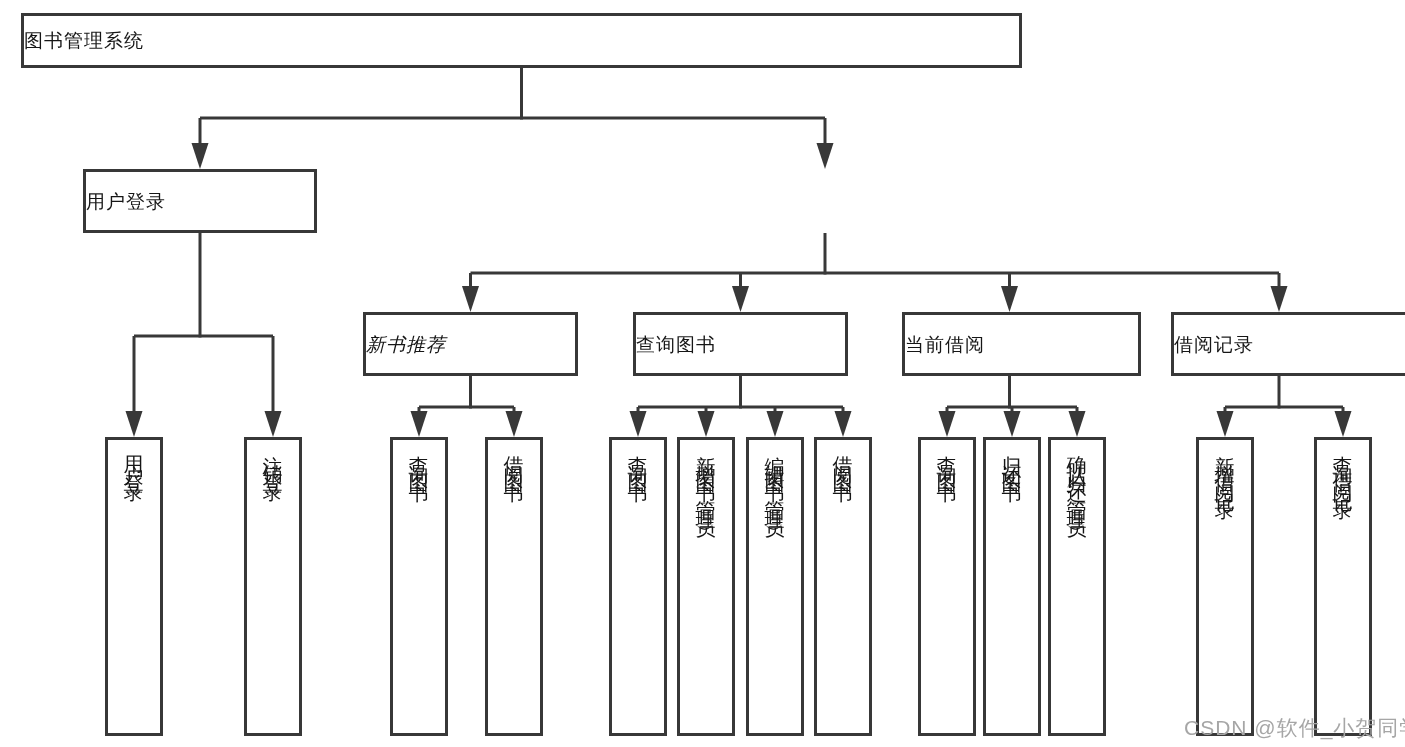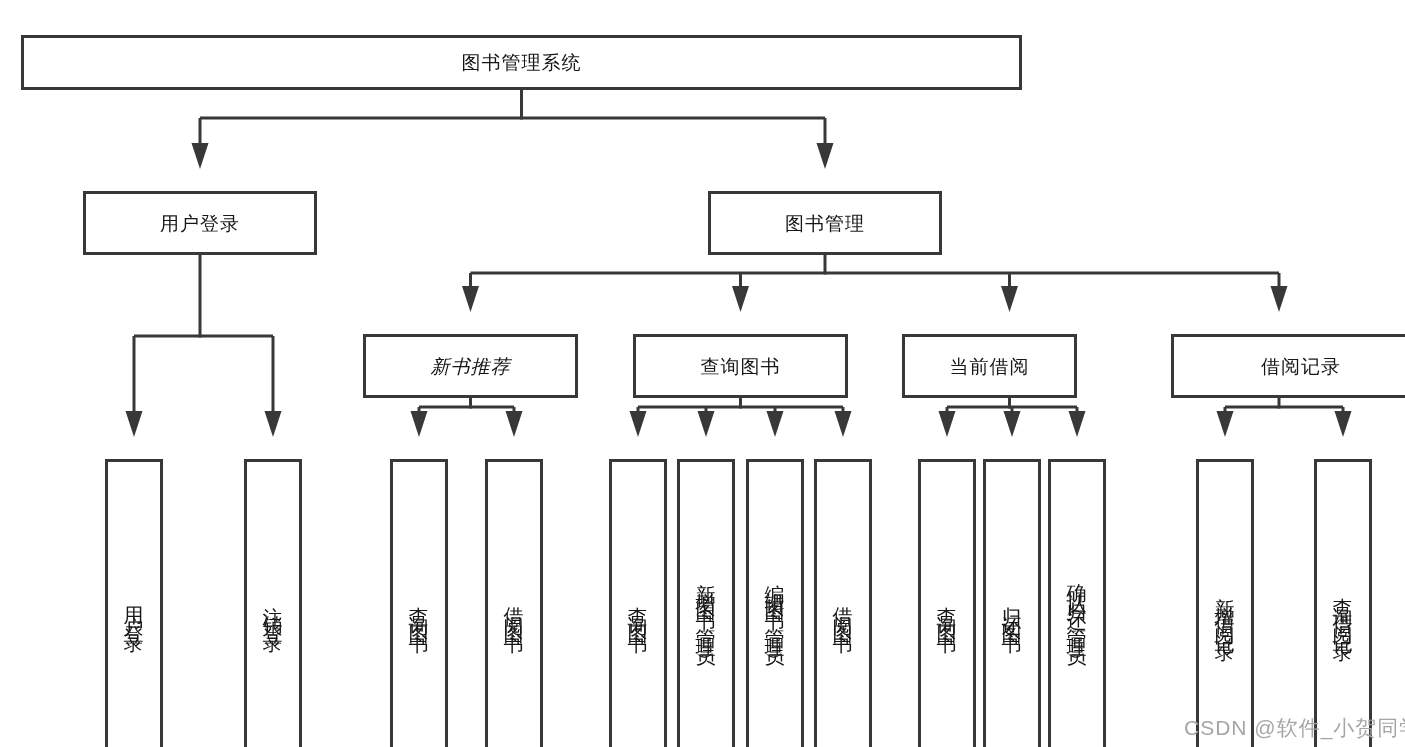--- a/index.html
+++ b/index.html
@@ -17,27 +17,26 @@
     width: 1405px; height: 747px;
     pointer-events: none;
   }
   .node {
     position: absolute;
     box-sizing: border-box;
     background: #ffffff;
     border: 3px solid #383838;
     display: flex;
     align-items: center;
-    justify-content: center;
+    justify-content: flex-start;
     color: #161616;
     font-size: 19px;
     letter-spacing: 1px;
     line-height: 1;
     text-align: center;
-    margin-top: 22px;
   }
   .node.vert {
     writing-mode: vertical-rl;
     text-orientation: mixed;
     font-size: 20px;
     letter-spacing: 9px;
     letter-spacing: 9px;
   }
   .watermark {
     position: absolute;
@@ -117,31 +116,28 @@
     <polygon points="1334.5,411 1351.5,411 1343,437" stroke="none"></polygon>
   </svg>
 
   <div class="node" style="left:21px; top:13px; width:1001px; height:55px;">
     <span>图书管理系统</span>
   </div>
 
   <div class="node" style="left:83px; top:169px; width:234px; height:64px;">
     <span>用户登录</span>
   </div>
-  <div class="node" style="left:708px; top:169px; width:234px; height:64px;">
-    <span>图书管理</span>
-  </div>
 
   <div class="node" style="left:363px; top:312px; width:215px; height:64px;font-style:italic;">
     <span>新书推荐</span>
   </div>
   <div class="node" style="left:633px; top:312px; width:215px; height:64px;">
     <span>查询图书</span>
   </div>
-  <div class="node" style="left:902px; top:312px; width:175px; height:64px;">
+  <div class="node" style="left:902px; top:312px; width:239px; height:64px;">
     <span>当前借阅</span>
   </div>
   <div class="node" style="left:1171px; top:312px; width:260px; height:64px;">
     <span>借阅记录</span>
   </div>
 
   <div class="node vert" style="left:105px; top:437px; width:58px; height:299px;">
     <span>用户登录</span>
   </div>
   <div class="node vert" style="left:244px; top:437px; width:58px; height:299px;">

